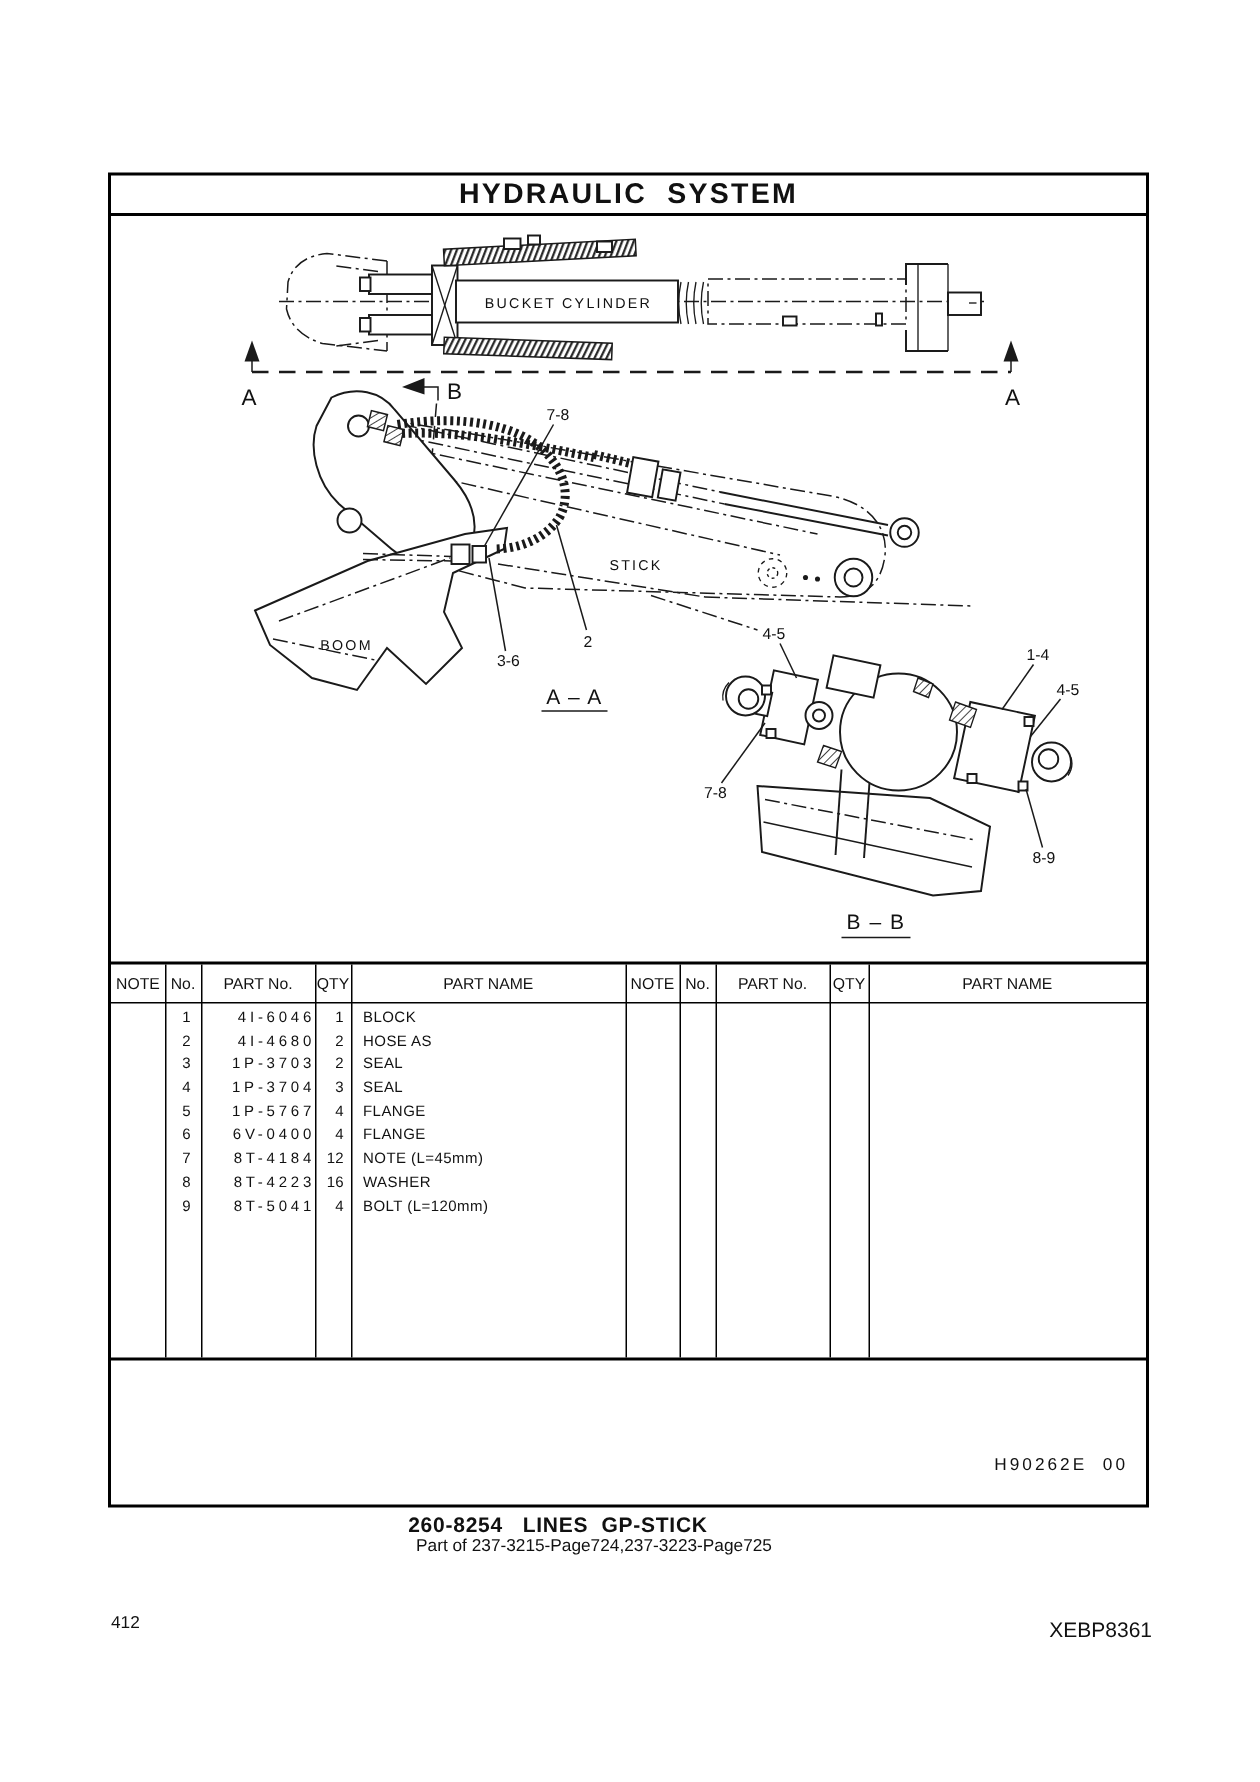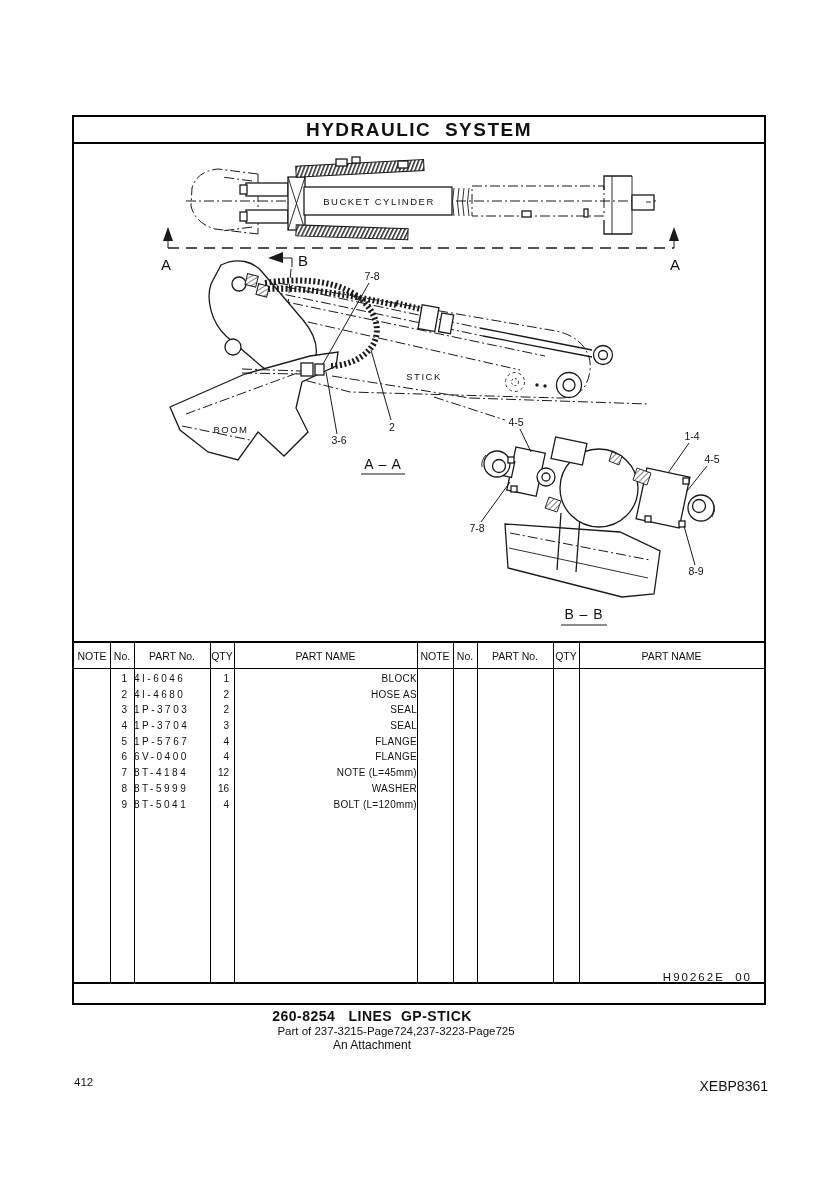--- a/index.html
+++ b/index.html
@@ -25,33 +25,33 @@
   svg .hose    { stroke:#1a1a1a; fill:none; stroke-width:6; stroke-dasharray:2 2.4; }
   svg .leader  { stroke:#1a1a1a; stroke-width:1; }
   svg .arrow   { fill:#1a1a1a; stroke:none; }
   svg text     { fill:#111; font-family:"Liberation Sans", sans-serif; }
   svg .callout { font-size:10.5px; }
   svg .partlbl { font-size:9.5px; letter-spacing:1.5px; }
   svg .seclbl  { font-size:15px; }
   svg .viewlbl { font-size:14px; letter-spacing:1px; white-space:pre; }
 
   
-  .parts-table { position:absolute; left:74px; top:641px; width:690px; height:343px;
+  .parts-table { position:absolute; left:74px; top:641px; width:690px; height:266px;
     border-top:2px solid #000; border-bottom:2px solid #000; }
   .col-line { position:absolute; top:0; bottom:0; width:0; border-left:1.4px solid #000; }
   .thead { position:absolute; left:0; top:0; right:0; height:26px; border-bottom:1.6px solid #000;
     display:grid; grid-template-columns:36px 24px 76px 24px 183px 36px 24px 76px 26px auto; }
   .thead .hc { display:flex; align-items:center; justify-content:center; font-size:10.5px; }
   .tbody { position:absolute; left:0; top:28px; width:343px; }
   .trow { display:grid; grid-template-columns:36px 24px 76px 24px auto; height:15.7px;
     font-size:10px; line-height:15.7px; }
   .trow .no  { text-align:right; padding-right:7px; }
-  .trow .pn  { text-align:left; letter-spacing:2.5px; }
+  .trow .pn  { text-align:right; letter-spacing:2.5px; }
   .trow .qty { text-align:right; padding-right:5px; }
-  .trow .name{ text-align:right; padding-left:8px; letter-spacing:0.3px; }
+  .trow .name{ text-align:left; padding-left:8px; letter-spacing:0.3px; }
 
   
   .doc-strip { position:absolute; left:74px; top:963px; width:690px; height:28px;
     display:flex; align-items:center; justify-content:flex-end; padding-right:12px; }
   .doc-strip .d { font-size:11.5px; letter-spacing:2px; white-space:pre; }
 
   
   .caption { position:absolute; left:0; top:1008px; width:744px; text-align:center; }
   .caption .l1 { font-size:14px; font-weight:bold; letter-spacing:0.5px; white-space:pre; }
   .caption .l2 { font-size:11.5px; margin-top:1px;padding-left:48px; }
@@ -347,40 +347,39 @@
       <div class="trow">
         <div class="note"></div>
         <div class="no">7</div>
         <div class="pn">8T-4184</div>
         <div class="qty">12</div>
         <div class="name">NOTE (L=45mm)</div>
       </div>
       <div class="trow">
         <div class="note"></div>
         <div class="no">8</div>
-        <div class="pn">8T-5999</div>
+        <div class="pn">8T-4223</div>
         <div class="qty">16</div>
         <div class="name">WASHER</div>
       </div>
       <div class="trow">
         <div class="note"></div>
         <div class="no">9</div>
         <div class="pn">8T-5041</div>
         <div class="qty">4</div>
         <div class="name">BOLT (L=120mm)</div>
       </div>
     </div>
   </div>
 
   <div class="doc-strip">
     <div class="d">H90262E  00</div>
   </div>
 
   <div class="caption">
     <div class="l1">260-8254   LINES  GP-STICK</div>
     <div class="l2">Part of 237-3215-Page724,237-3223-Page725</div>
-    <div class="l3">An Attachment</div>
   </div>
 
   <div class="pgnum">412</div>
   <div class="bookcode">XEBP8361</div>
 
 </div>
 
 </body></html>

